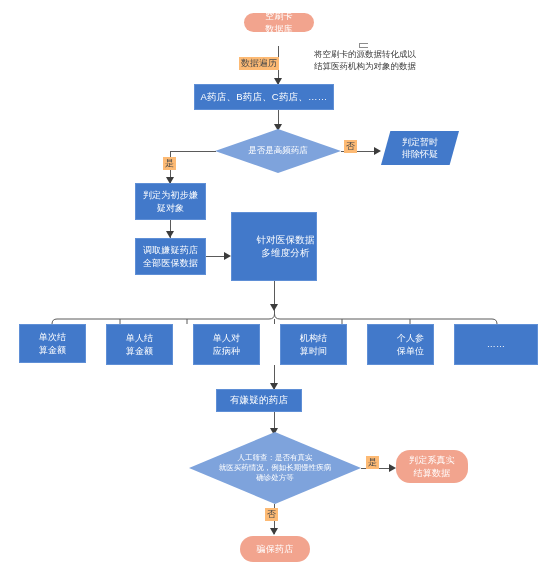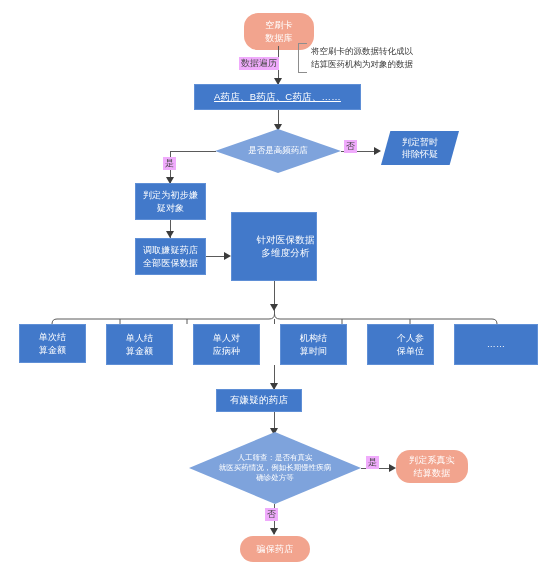--- a/index.html
+++ b/index.html
@@ -55,21 +55,21 @@
   
   .vline{position:absolute;width:1px;background:#5a5a5a;}
   .hline{position:absolute;height:1px;background:#5a5a5a;}
   .arrow-d{position:absolute;width:0;height:0;
     border-left:4.5px solid transparent;border-right:4.5px solid transparent;
     border-top:7px solid #3c3c3c;}
   .arrow-r{position:absolute;width:0;height:0;
     border-top:4.5px solid transparent;border-bottom:4.5px solid transparent;
     border-left:7px solid #3c3c3c;}
 
-  .elabel{position:absolute;color:#4a4a4a;background:#f0abfc;padding:0 2px;}
+  .elabel{position:absolute;color:#4a4a4a;background:#fdba74;padding:0 2px;}
 
   
   .note{position:absolute;display:flex;align-items:center;}
   .note .bracket{
     width:9px;height:100%;
     border-left:1px solid #8d8d8d;
     border-top:1px solid #8d8d8d;
     border-bottom:1px solid #8d8d8d;
     box-sizing:border-box;
   }
@@ -79,34 +79,34 @@
 
   
   .fan{position:absolute;}
   .fan svg{display:block;}
 </style>
 </head>
 <body>
 
 <div id="canvas">
 
-  <div class="node orange pill" style="left:244px;top:13px;width:70px;height:37px;font-size:9px;">空刷卡
+  <div class="node orange pill" style="left:244px;top:13px;width:70px;height:19px;font-size:9px;">空刷卡
 数据库</div>
 
   <div class="vline" style="left:278px;top:46px;height:38px;"></div>
   <div class="arrow-d" style="left:274px;top:78px;"></div>
   <div class="elabel" style="left:239px;top:57px;font-size:9px;">数据遍历</div>
 
-  <div class="note" style="left:298px;top:43px;width:130px;height:30px;">
+  <div class="note" style="left:298px;top:43px;width:130px;height:30px;flex-direction:column;">
     <div class="bracket"></div>
     <div class="ntext" style="font-size:8.5px;">将空刷卡的源数据转化成以
 结算医药机构为对象的数据</div>
   </div>
 
-  <div class="node blue" style="left:194px;top:84px;width:167px;height:26px;font-size:9.5px;text-decoration:underline;">A药店、B药店、C药店、……</div>
+  <div class="node blue" style="left:194px;top:84px;width:140px;height:26px;font-size:9.5px;">A药店、B药店、C药店、……</div>
 
   <div class="vline" style="left:278px;top:110px;height:20px;"></div>
   <div class="arrow-d" style="left:274px;top:124px;"></div>
 
   <div class="diamond" style="left:215px;top:129px;width:126px;height:44px;font-size:8.5px;">
     <div class="dshape"></div>
     <div class="dtext">是否是高频药店</div>
   </div>
 
   <div class="hline" style="left:341px;top:151px;width:37px;"></div>

